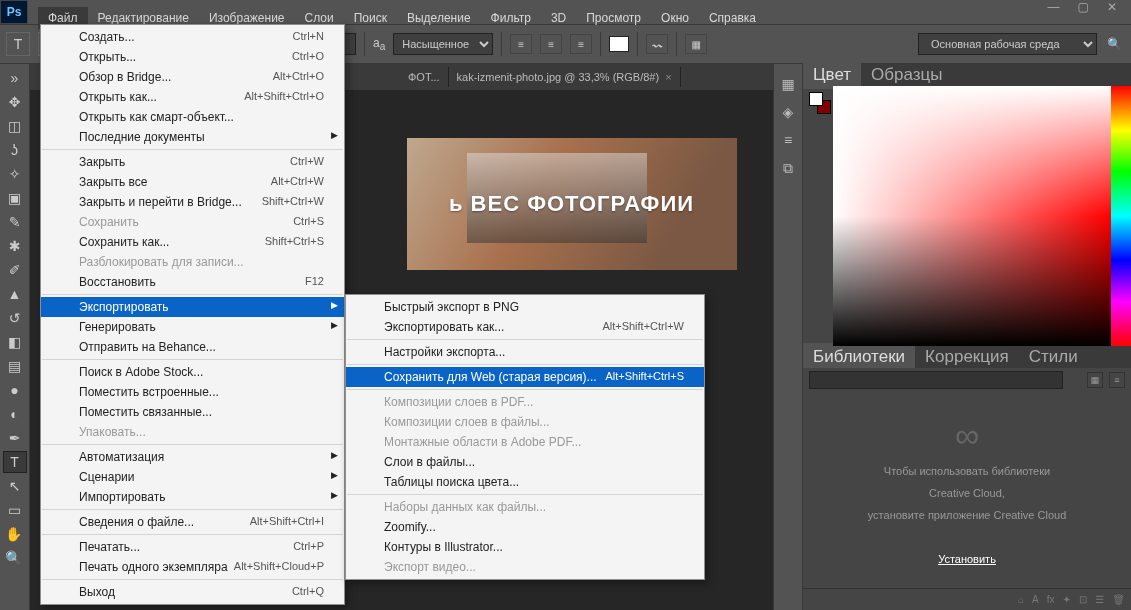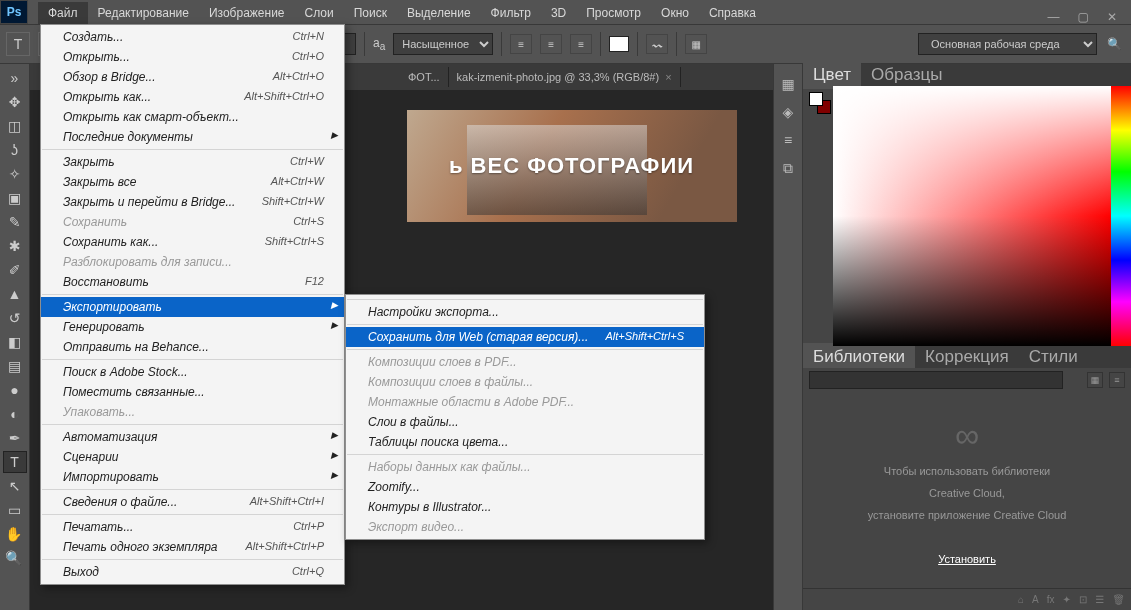--- a/index.html
+++ b/index.html
@@ -1,18 +1,18 @@
 <!DOCTYPE html>
 <html><head>
 <meta charset="utf-8">
 <style>
   * { box-sizing: border-box; margin: 0; padding: 0; font-family: -apple-system, "Segoe UI", Arial, sans-serif; }
   body { background: #535353; color: #ccc; width: 1131px; height: 610px; overflow: hidden; font-size: 12px; }
   
-  .titlebar { height: 24px; background: #535353; display: flex; align-items: flex-end; }
+  .titlebar { height: 24px; background: #535353; display: flex; align-items: flex-start; }
   .ps-logo { width: 28px; height: 24px; background: #001833; color: #6fc5ff; display: flex; align-items: center; justify-content: center; font-weight: bold; font-size: 12px; border: 1px solid #444; }
   .menubar { display: flex; margin-left: 10px; margin-top: 7px; }
   .menu-item { padding: 4px 10px; cursor: pointer; color: #d8d8d8; }
   .menu-item.active { background: #3a3a3a; }
   .window-controls { margin-left: auto; display: flex; gap: 18px; padding-right: 14px; color: #aaa; }
   
   .options-bar { height: 40px; background: #535353; border-top: 1px solid #383838; border-bottom: 1px solid #383838; display: flex; align-items: center; padding: 0 6px; gap: 8px; }
   .opt-icon { width: 24px; height: 24px; border: 1px solid #666; display: flex; align-items: center; justify-content: center; font-size: 14px; color: #ccc; }
   .opt-select { background: #3f3f3f; border: 1px solid #222; color: #ccc; height: 22px; padding: 0 4px; font-size: 11px; }
   .opt-input { background: #3f3f3f; border: 1px solid #222; color: #ccc; height: 22px; width: 60px; padding: 0 4px; font-size: 11px; }
@@ -25,21 +25,21 @@
   
   .tools-left { width: 30px; background: #535353; border-right: 1px solid #383838; display: flex; flex-direction: column; align-items: center; padding-top: 2px; }
   .tool { width: 24px; height: 22px; margin: 1px; display: flex; align-items: center; justify-content: center; font-size: 14px; color: #ccc; cursor: pointer; }
   .tool.sel { background: #3a3a3a; border: 1px solid #222; }
   
   .canvas-area { flex: 1; background: #262626; position: relative; display: flex; flex-direction: column; }
   .doc-tabs { height: 26px; background: #3a3a3a; display: flex; align-items: center; padding-left: 370px; font-size: 11px; color: #bbb; }
   .doc-tab { padding: 4px 8px; border-right: 1px solid #222; display: flex; align-items: center; gap: 6px; }
   .doc-tab .x { color: #888; cursor: pointer; }
   .canvas-inner { flex: 1; display: flex; align-items: flex-start; justify-content: center; padding: 20px; padding-left: 360px; }
-  .img-preview { width: 330px; height: 112px; background: linear-gradient(120deg, #bfa88f 0%, #a8704d 40%, #7a5843 80%); position: relative; display: flex; align-items: center; justify-content: center; }
+  .img-preview { width: 330px; height: 132px; background: linear-gradient(120deg, #bfa88f 0%, #a8704d 40%, #7a5843 80%); position: relative; display: flex; align-items: center; justify-content: center; margin-top: 28px; }
   .img-preview::before { content:""; position:absolute; top:15px; left:60px; width:180px; height:90px; background:linear-gradient(#e0e0e0,#333); opacity:.5; }
   .img-text { color:#fff; font-weight:bold; font-size:22px; letter-spacing:1px; z-index:1; text-shadow:0 1px 2px rgba(0,0,0,.4); }
   
   .right-strip { width: 30px; background: #535353; border-left: 1px solid #383838; border-right: 1px solid #383838; display:flex; flex-direction:column; align-items:center; gap:8px; padding-top:10px; }
   .rs-icon { width:20px; height:20px; display:flex; align-items:center; justify-content:center; font-size:14px; color:#bbb; }
   
   .panels { width: 328px; background: #454545; display:flex; flex-direction:column; }
   .panel-tabs { display:flex; background:#3a3a3a; height:22px; align-items:center; font-size:17px; }
   .ptab { padding:4px 10px; color:#aaa; cursor:pointer; }
   .ptab.active { background:#535353; color:#ddd; }
@@ -55,21 +55,21 @@
   .lib-toolbar { height:24px; background:#454545; display:flex; align-items:center; padding:0 6px; gap:6px; }
   .lib-search { flex:1; background:#333; border:1px solid #222; height:18px; color:#999; font-size:10px; padding:0 4px; }
   .view-btn { width:16px; height:16px; border:1px solid #333; display:inline-flex; align-items:center; justify-content:center; font-size:9px; color:#999; }
   .lib-content { flex:1; display:flex; flex-direction:column; align-items:center; justify-content:center; gap:10px; padding:20px; text-align:center; color:#999; font-size:11px; }
   .cc-icon { font-size:34px; color:#666; }
   .install-link { color:#fff; text-decoration:underline; cursor:pointer; margin-top:22px; }
   .lib-footer { height:22px; border-top:1px solid #333; display:flex; align-items:center; justify-content:flex-end; padding:0 6px; gap:8px; font-size:10px; color:#777; }
   
   
   .dropdown { position:absolute; top:24px; left:40px; width:305px; background:#f4f4f4; border:1px solid #8e8e8e; box-shadow:3px 3px 8px rgba(0,0,0,.4); z-index:100; color:#222; font-size:12px; padding:2px 0; }
-  .dd-row { display:flex; justify-content:space-between; padding:3px 20px 3px 22px; cursor:default; white-space:nowrap; position:relative;font-style:italic; }
+  .dd-row { display:flex; justify-content:space-between; padding:3px 20px 3px 38px; cursor:default; white-space:nowrap; position:relative; }
   .dd-row.hover { background:#0a64c8; color:#fff; }
   .dd-row.disabled { color:#999; }
   .dd-row .arrow { position:absolute; right:6px; font-size:9px; }
   .dd-sep { height:1px; background:#d4d4d4; margin:2px 1px; }
   .shortcut { color:#555; font-size:11px; }
   .dd-row.hover .shortcut { color:#fff; }
   
   .submenu { position:absolute; top:294px; left:345px; width:360px; background:#f4f4f4; border:1px solid #8e8e8e; box-shadow:3px 3px 8px rgba(0,0,0,.4); z-index:101; color:#222; font-size:12px; padding:2px 0; }
 </style>
 </head>
@@ -278,20 +278,23 @@
       <span class="arrow">▶</span>
     </div>
     <div class="dd-row">
       <span>Отправить на Behance...</span>
     </div>
     <div class="dd-sep"></div>
     <div class="dd-row">
       <span>Поиск в Adobe Stock...</span>
     </div>
     <div class="dd-row">
+      <span>Поместить встроенные...</span>
+    </div>
+    <div class="dd-row">
       <span>Поместить связанные...</span>
     </div>
     <div class="dd-row disabled">
       <span>Упаковать...</span>
     </div>
     <div class="dd-sep"></div>
     <div class="dd-row">
       <span>Автоматизация</span>
       <span class="arrow">▶</span>
     </div>
@@ -308,30 +311,37 @@
       <span>Сведения о файле...</span>
       <span class="shortcut">Alt+Shift+Ctrl+I</span>
     </div>
     <div class="dd-sep"></div>
     <div class="dd-row">
       <span>Печатать...</span>
       <span class="shortcut">Ctrl+P</span>
     </div>
     <div class="dd-row">
       <span>Печать одного экземпляра</span>
-      <span class="shortcut">Alt+Shift+Ctrl+P</span>
+      <span class="shortcut">Alt+Shift+Cloud+P</span>
     </div>
     <div class="dd-sep"></div>
     <div class="dd-row">
       <span>Выход</span>
       <span class="shortcut">Ctrl+Q</span>
     </div>
   </div>
 
 <div class="submenu" id="exportmenu">
+    <div class="dd-row">
+      <span>Быстрый экспорт в PNG</span>
+    </div>
+    <div class="dd-row">
+      <span>Экспортировать как...</span>
+      <span class="shortcut">Alt+Shift+Ctrl+W</span>
+    </div>
     <div class="dd-sep"></div>
     <div class="dd-row">
       <span>Настройки экспорта...</span>
     </div>
     <div class="dd-sep"></div>
     <div class="dd-row hover">
       <span>Сохранить для Web (старая версия)...</span>
       <span class="shortcut">Alt+Shift+Ctrl+S</span>
     </div>
     <div class="dd-sep"></div>

